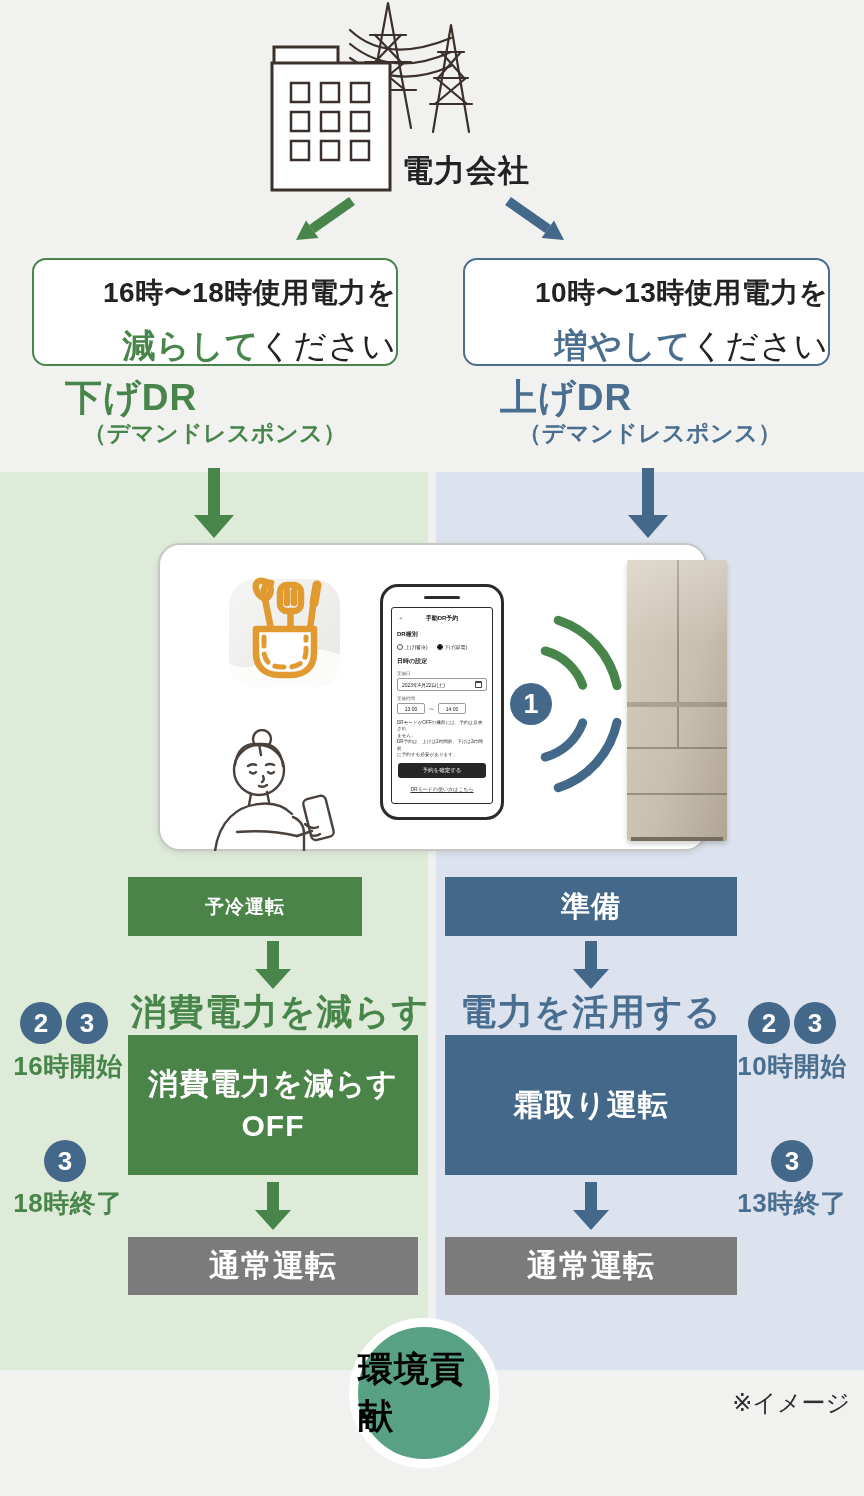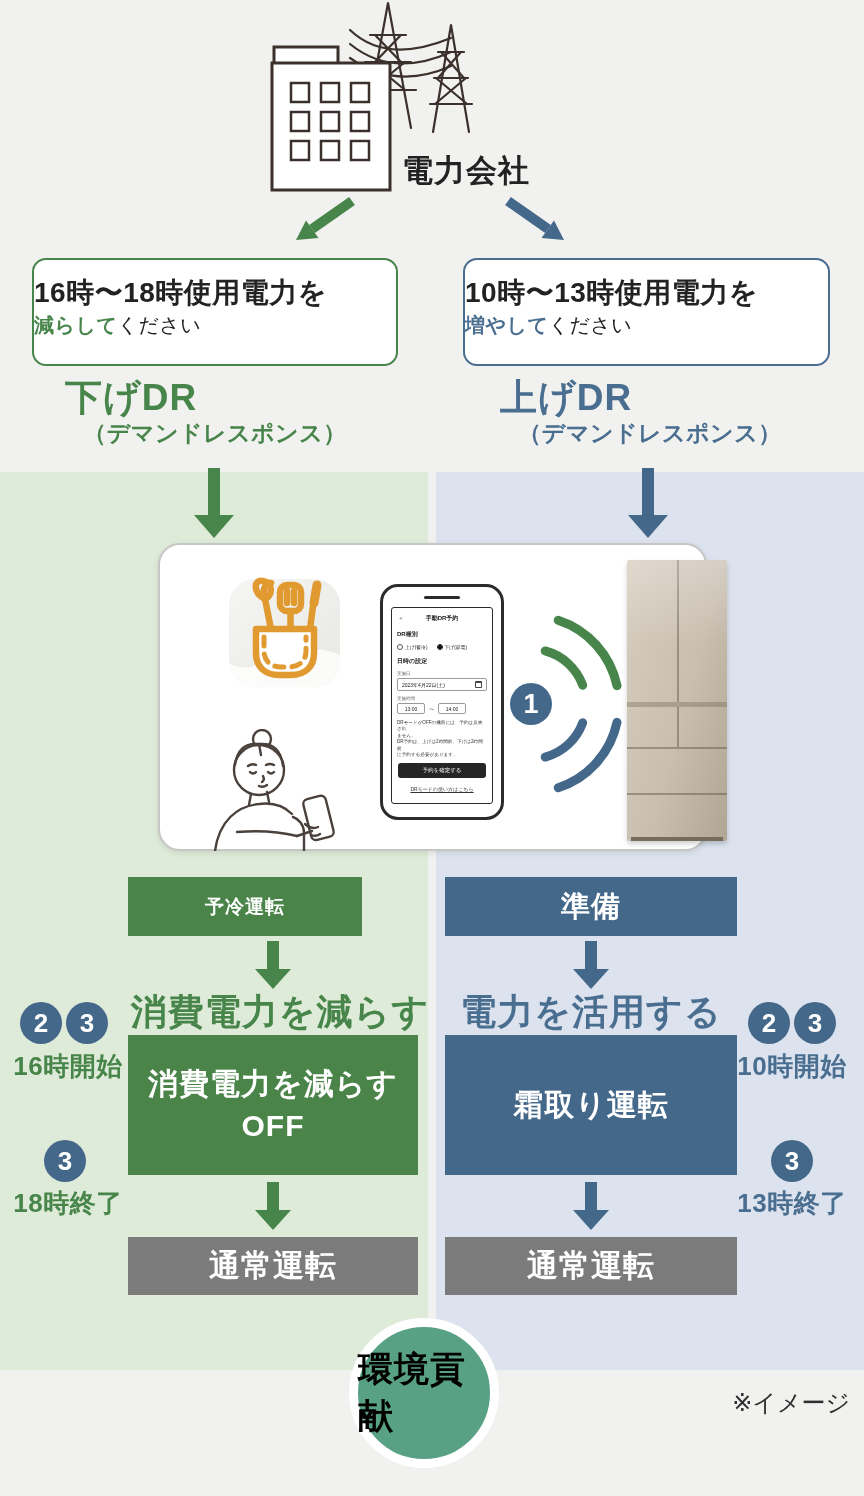--- a/index.html
+++ b/index.html
@@ -7,25 +7,25 @@
   #canvas{
     position:relative;width:864px;height:1496px;margin:0 auto;overflow:hidden;
     background:var(--page-bg,#f1f1ef);
   }
   .abs{position:absolute;}
 
   
   .company-label{font-size:31px;font-weight:700;color:var(--text-dark,#222);letter-spacing:1px;}
 
   
-  .req-box{background:#fff;border-radius:14px;text-align:left;padding-top:14px;}
+  .req-box{background:#fff;border-radius:14px;text-align:right;padding-top:14px;}
   .req-box.green{border:2.5px solid var(--accent-green,#47854a);}
   .req-box.slate{border:2.5px solid var(--accent-slate,#4a6e8f);}
   .req-line1{font-size:28px;font-weight:700;color:var(--text-dark,#222);letter-spacing:.5px;}
-  .req-line2{font-size:20px;font-weight:500;color:var(--text-dark,#222);margin-top:0;letter-spacing:.5px;}
+  .req-line2{font-size:33px;font-weight:500;color:var(--text-dark,#222);margin-top:12px;letter-spacing:.5px;}
   .req-line2 .hl{font-weight:800;}
   .req-box.green .hl{color:var(--accent-green,#47854a);}
   .req-box.slate .hl{color:var(--accent-slate,#4a6e8f);}
   .dr-title{font-size:37px;font-weight:800;text-align:left;letter-spacing:1px;}
   .dr-sub{font-size:23px;font-weight:700;text-align:center;letter-spacing:.5px;}
   .green-text{color:var(--accent-green,#47854a);}
   .slate-text{color:var(--accent-slate,#4a6e8f);}
 
   
   .panel{position:absolute;top:472px;height:898px;}

